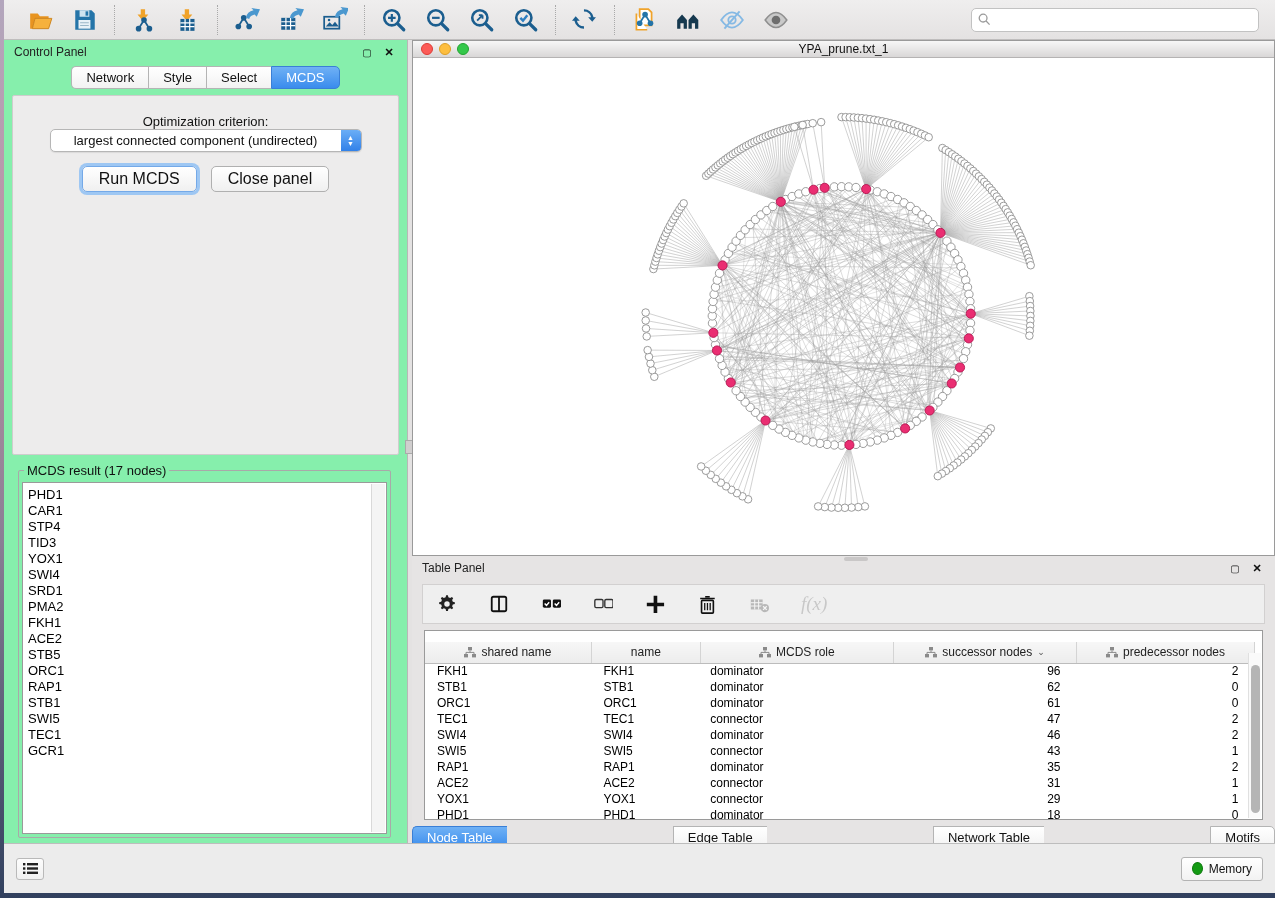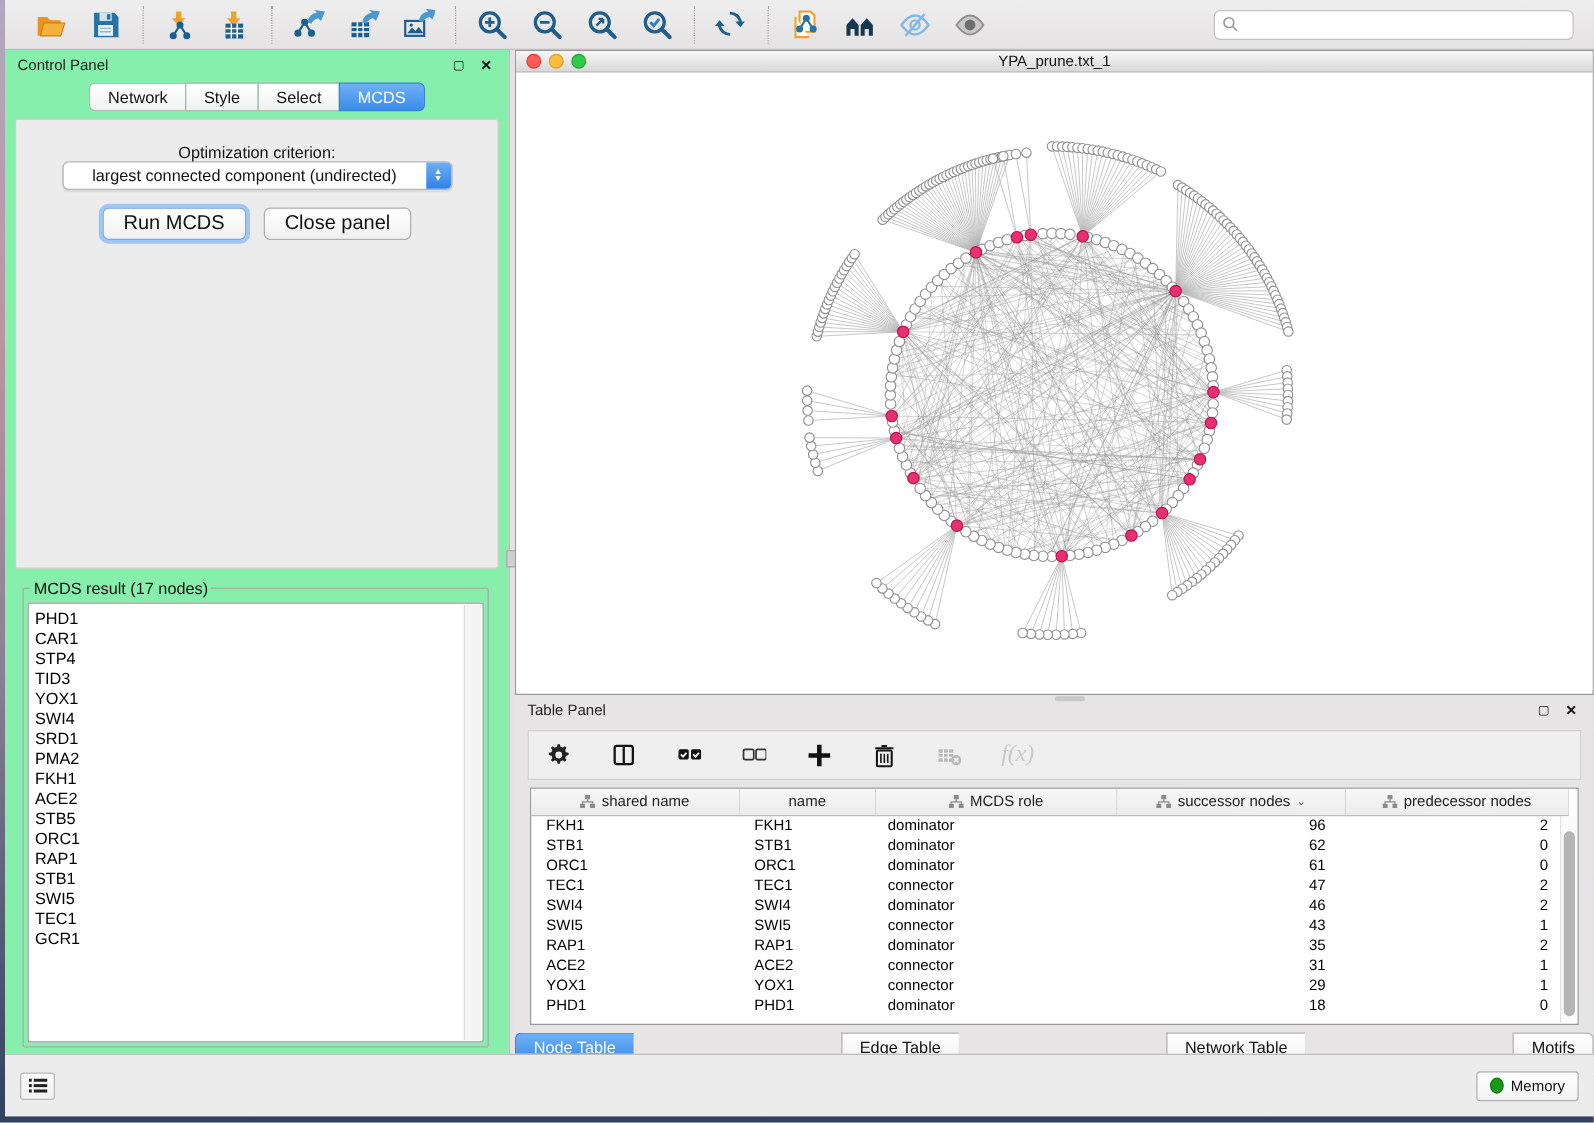--- a/index.html
+++ b/index.html
@@ -62,21 +62,21 @@
 
   
   .table-panel { position:absolute; left:408px; right:0; top:516px; bottom:0; background:#e6e4e4; display:flex; flex-direction:column; }
   .tp-drag { position:absolute; top:1px; left:50%; width:24px; height:4px; background:#c9c7c7; border-radius:2px; }
   .tp-toolbar { margin:4px 10px 6px 10px; height:40px; background:#efefef; border:1px solid #d2d0d0; display:flex; align-items:center; gap:32px; padding:0 14px; }
   .tp-icon { display:flex; align-items:center; justify-content:center; cursor:default; }
   .tp-icon svg { width:20px; height:20px; }
   .tp-icon.disabled { opacity:.45; }
   .fx-label { font-family:"Liberation Serif",serif; font-style:italic; font-size:19px; color:#9a9a9a; }
   .table-wrap { margin:0 12px; height:190px; background:#fff; border:1px solid #9a9a9a; position:relative; overflow:hidden; }
-  table.node-table { border-collapse:collapse; width:830px; table-layout:fixed; }
+  table.node-table { border-collapse:collapse; width:830px; table-layout:fixed;margin-top:11px; }
   .node-table th { height:21px; background:linear-gradient(#f7f7f7,#ececec); border-right:1px solid #d4d4d4; border-bottom:1px solid #bcbcbc; font-weight:normal; font-size:12px; color:#222; text-align:center; position:relative; cursor:default; }
   .th-inner { display:flex; align-items:center; justify-content:center; gap:5px; }
   .th-inner svg { width:12px; height:11px; flex:none; }
   .chev { font-size:9px; color:#555; }
   .node-table td { height:16px; font-size:12px; color:#000; padding:0 4px; white-space:nowrap; cursor:default; }
   .node-table td.name { padding-left:12px; text-align:left; }
   .node-table td.role { padding-left:10px; text-align:left; }
   .node-table td.num { text-align:right; padding-right:16px; }
   .tbl-scroll { position:absolute; top:22px; bottom:1px; right:1px; width:13px; background:#fafafa; border-left:1px solid #e0e0e0; }
   .tbl-thumb { position:absolute; top:12px; left:2px; width:9px; height:148px; background:#b5b5b5; border-radius:5px; }

